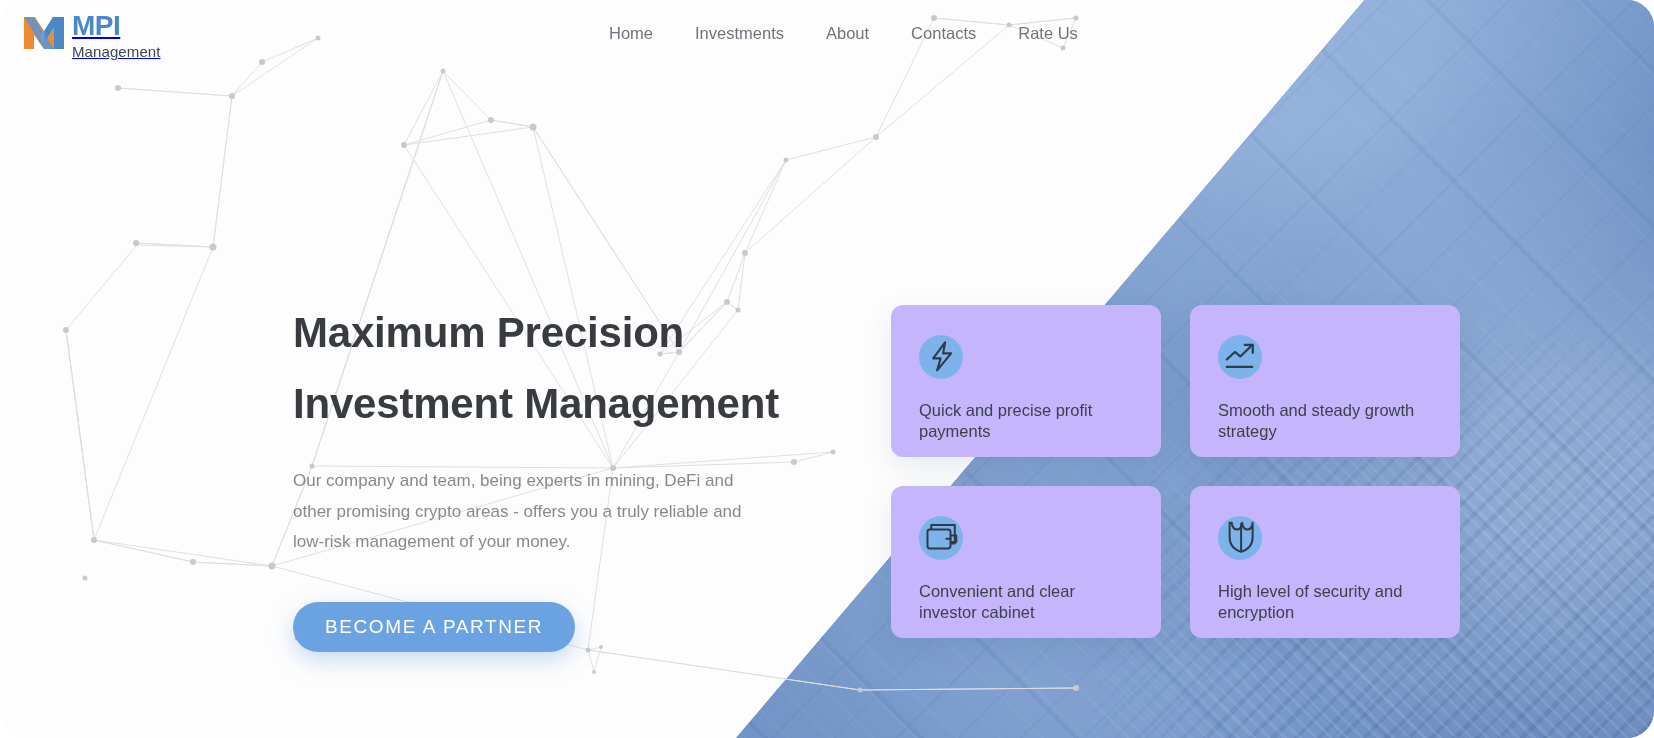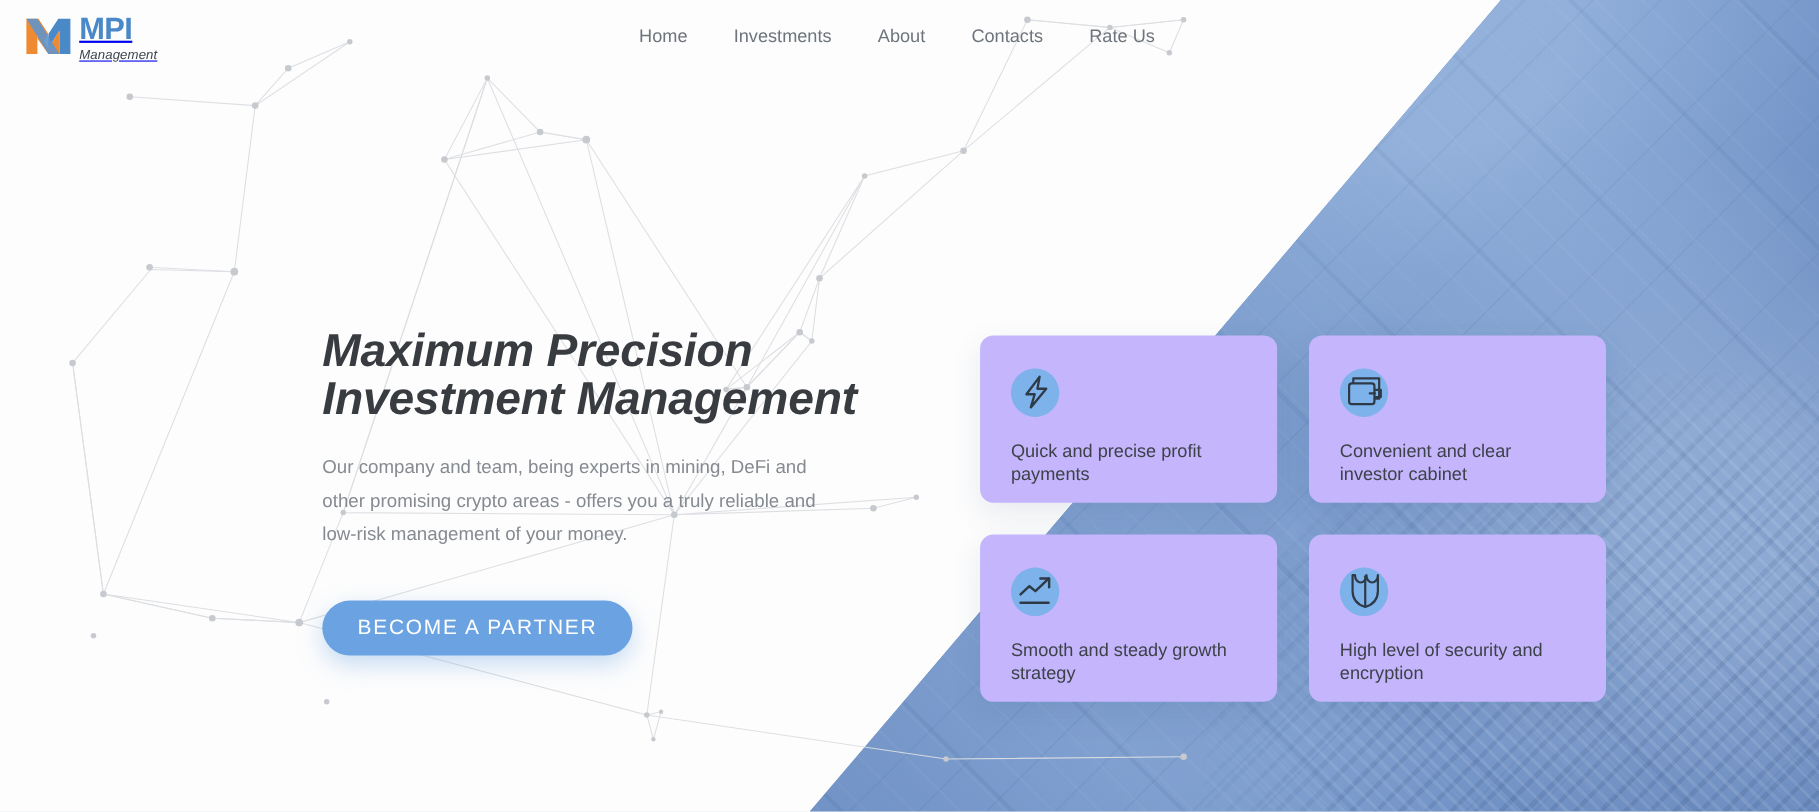--- a/index.html
+++ b/index.html
@@ -15,20 +15,21 @@
     background: #ffffff;
     position: relative;
   }
 
   .page {
     position: relative;
     width: 1654px;
     height: 738px;
     overflow: hidden;
     background: #fdfdfd;
+    border-radius: 27px;
   }
 
   
   .bg-diagonal {
     position: absolute;
     inset: 0;
     z-index: 0;
     -webkit-clip-path: polygon(100% 0, 100% 100%, 44.5% 100%, 82.5% 0);
     clip-path: polygon(100% 0, 100% 100%, 44.5% 100%, 82.5% 0);
     overflow: hidden;
@@ -138,31 +139,30 @@
 
   .logo-title {
     font-size: 28px;
     font-weight: bold;
     letter-spacing: -0.5px;
     color: #4a88c7;
     line-height: 1;
   }
 
   .logo-sub {
-    font-size: 12px;
+    font-size: 15px;
     color: #3c4650;
     line-height: 1;
     margin-top: 4px;
     letter-spacing: .1px;
-    font-style: italic;
   }
 
   .nav {
     position: absolute;
-    left: 560px;
+    left: 588px;
     top: 0;
     height: 66px;
     display: flex;
     align-items: center;
     gap: 0;
   }
 
   .nav-item {
     font-size: 16.5px;
     color: #6e747c;
@@ -189,25 +189,24 @@
   .hero {
     position: absolute;
     left: 293px;
     top: 297px;
     width: 520px;
     z-index: 5;
   }
 
   .hero-title {
     font-size: 42px;
-    line-height: 43px;
+    line-height: 71px;
     font-weight: bold;
     color: #383c41;
     letter-spacing: -0.2px;
-    font-style: italic;
   }
 
   .hero-desc {
     margin-top: 27px;
     font-size: 17px;
     line-height: 30.5px;
     color: #858a91;
     width: 472px;
   }
 
@@ -399,38 +398,38 @@
         <svg width="28" height="30" viewBox="0 0 28 30">
           <path d="M17 1 L5 17 L12.5 17 L9 29 L23 12 L15 12 Z" fill="none" stroke="#2f3a47" stroke-width="2.1" stroke-linejoin="round" stroke-linecap="round"></path>
         </svg>
       </div>
       <div class="card-title">Quick and precise profit payments</div>
     </div>
 
     <div class="card">
       <div class="card-icon">
         <svg width="32" height="28" viewBox="0 0 32 28">
+          <path d="M1.5 17 L9.5 9.5 L15 14 L27 2.5" fill="none" stroke="#2f3a47" stroke-width="2.2" stroke-linejoin="round" stroke-linecap="round"></path>
+          <path d="M19.5 2.5 L27.5 2.5 L27.5 10.5" fill="none" stroke="#2f3a47" stroke-width="2.2" stroke-linejoin="round" stroke-linecap="round"></path>
+          <path d="M1.5 24.5 L27 24.5" fill="none" stroke="#2f3a47" stroke-width="2.2" stroke-linecap="round"></path>
+        </svg>
+      </div>
+      <div class="card-title">Smooth and steady growth strategy</div>
+    </div>
+
+    <div class="card">
+      <div class="card-icon">
+        <svg width="32" height="28" viewBox="0 0 32 28">
           <rect x="1.2" y="6" width="23" height="19" rx="2.4" fill="none" stroke="#2f3a47" stroke-width="2"></rect>
           <path d="M5 6 L5 1.5 L28.5 1.5 L28.5 20 L24.2 20" fill="none" stroke="#2f3a47" stroke-width="2" stroke-linejoin="round"></path>
           <path d="M24.2 12 L30 12 L30 18.5 L24.2 18.5" fill="none" stroke="#2f3a47" stroke-width="2" stroke-linejoin="round"></path>
           <path d="M20 15.2 L24.6 15.2" fill="none" stroke="#2f3a47" stroke-width="2" stroke-linecap="round"></path>
         </svg>
       </div>
       <div class="card-title">Convenient and clear investor cabinet</div>
-    </div>
-
-    <div class="card">
-      <div class="card-icon">
-        <svg width="32" height="28" viewBox="0 0 32 28">
-          <path d="M1.5 17 L9.5 9.5 L15 14 L27 2.5" fill="none" stroke="#2f3a47" stroke-width="2.2" stroke-linejoin="round" stroke-linecap="round"></path>
-          <path d="M19.5 2.5 L27.5 2.5 L27.5 10.5" fill="none" stroke="#2f3a47" stroke-width="2.2" stroke-linejoin="round" stroke-linecap="round"></path>
-          <path d="M1.5 24.5 L27 24.5" fill="none" stroke="#2f3a47" stroke-width="2.2" stroke-linecap="round"></path>
-        </svg>
-      </div>
-      <div class="card-title">Smooth and steady growth strategy</div>
     </div>
 
     <div class="card">
       <div class="card-icon">
         <svg width="28" height="32" viewBox="0 0 28 32">
           <path d="M2.5 1.5 L2.5 16 C2.5 24.5 8.5 28.8 14 30.5 C19.5 28.8 25.5 24.5 25.5 16 L25.5 1.5
                    C25.5 5.6 22.9 8.2 20.3 8.2 C17.7 8.2 15.1 5.6 15.1 1.5
                    C15.1 5.6 12.5 8.2 9.9 8.2 C7.3 8.2 4.7 5.6 4.7 1.5 Z" fill="none" stroke="#2f3a47" stroke-width="2" stroke-linejoin="round" stroke-linecap="round"></path>
           <path d="M14 2.5 L14 30" fill="none" stroke="#2f3a47" stroke-width="2" stroke-linecap="round"></path>
         </svg>

